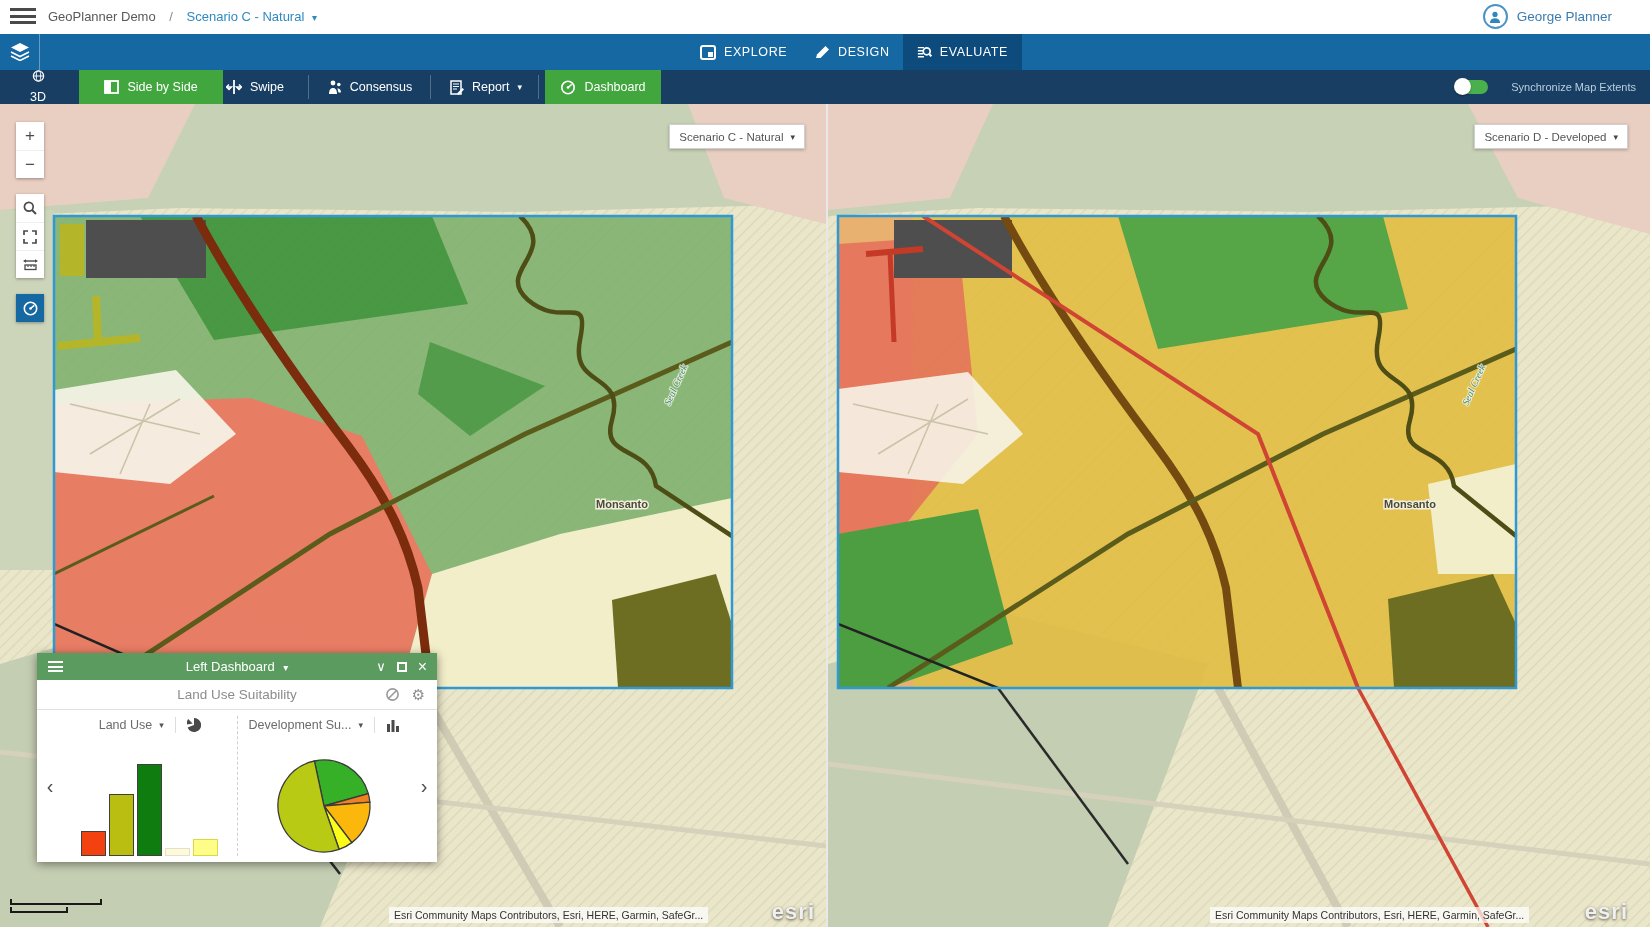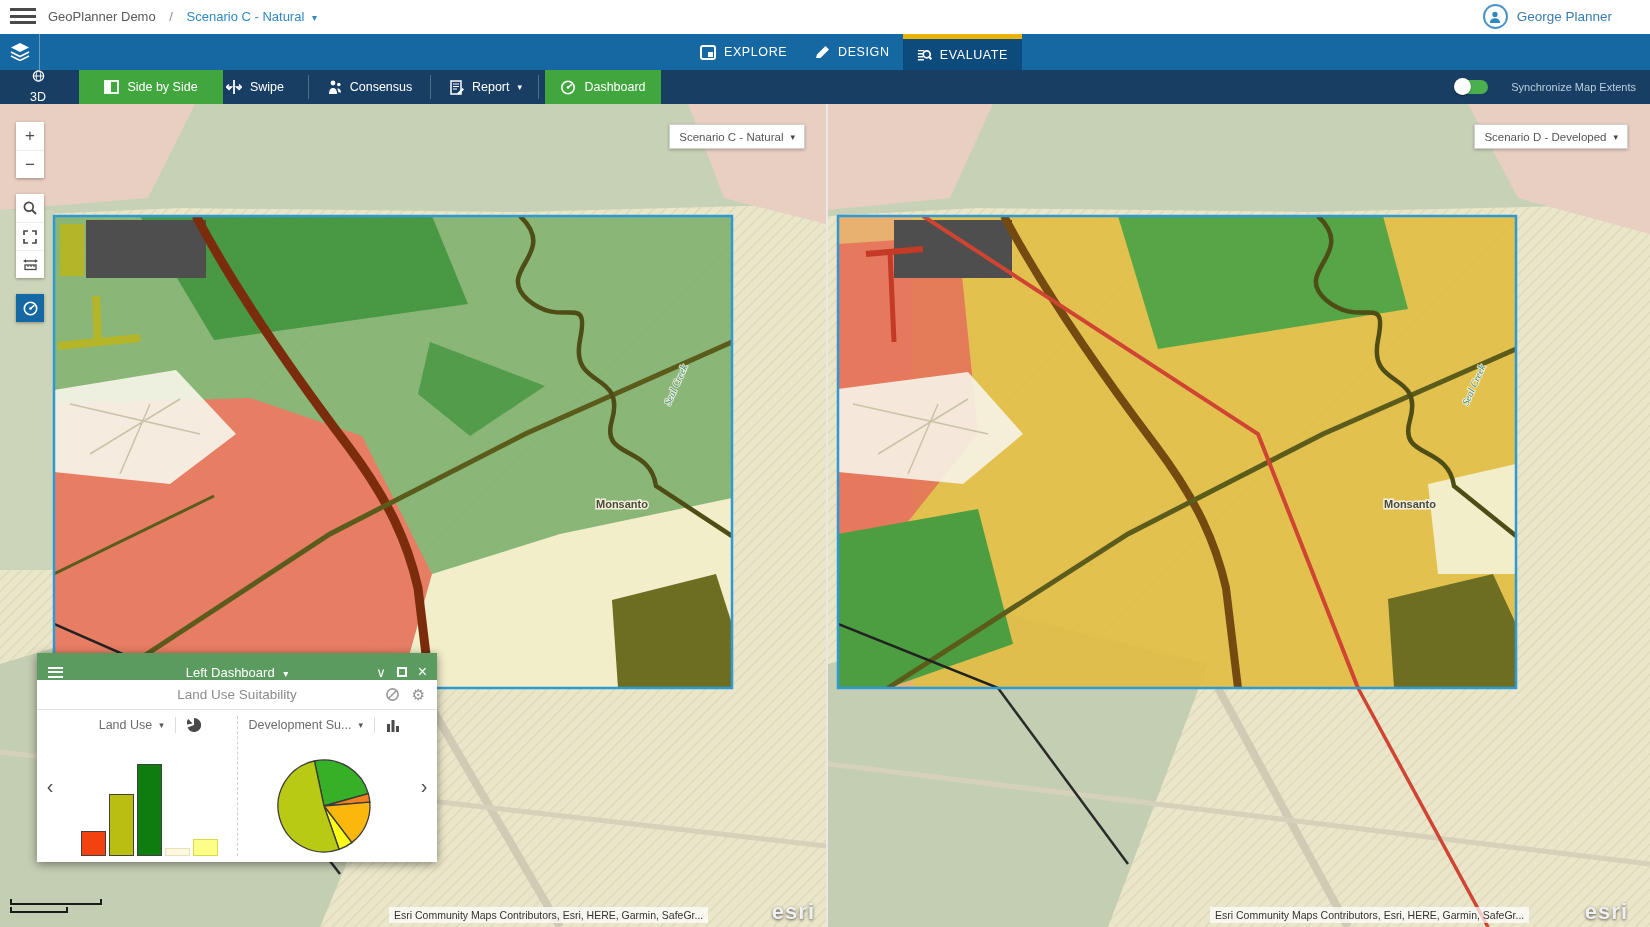--- a/index.html
+++ b/index.html
@@ -21,21 +21,21 @@
 
   
   #navbar { position:absolute; top:34px; left:0; width:1650px; height:36px; background:#1568a2; z-index:28; }
   #layersbtn { position:absolute; left:0; top:0; width:40px; height:36px; display:flex;
     align-items:center; justify-content:center; border-right:1px solid rgba(255,255,255,.35); cursor:pointer; }
   .navtab { position:absolute; top:0; height:36px; display:flex; align-items:center; gap:8px;
     color:#fff; font-size:12.5px; letter-spacing:.6px; cursor:pointer; padding:0 14px; }
   #tab-explore { left:686px; }
   #tab-design  { left:800px; }
   #tab-evaluate { left:903px; width:119px; height:39px; top:-3px; background:#0d4b7d;
-    border-top:8px solid #eab308; justify-content:center; }
+    border-top:3px solid #eab308; justify-content:center; }
 
   
   #toolbar { position:absolute; top:70px; left:0; width:1650px; height:34px; background:#183f63; z-index:27; }
   .tbtn { position:absolute; top:0; height:34px; display:flex; align-items:center; gap:8px;
     color:#fff; font-size:12.5px; cursor:pointer; justify-content:center; }
   .tbtn.green { background:#41a63e; }
   #btn-3d { left:10px; width:56px;flex-direction:column; }
   #btn-sbs { left:79px; width:144px; }
   #btn-swipe { left:207px; width:96px; }
   #btn-consensus { left:318px; width:104px; }
@@ -85,21 +85,21 @@
   #attrib-left { left:389px; }
   #attrib-right { left:382px; }
   .esrilogo { position:absolute; bottom:2px; font-size:22px; font-weight:bold; color:#f0f0f0;
     text-shadow:0 1px 3px rgba(0,0,0,.65); letter-spacing:1px; }
   #esri-left { right:11px; }
   #esri-right { right:22px; }
 
   
   .dash { position:absolute; width:400px; background:#fff; box-shadow:0 2px 9px rgba(0,0,0,.45); z-index:20; }
   #dash-left { left:37px; top:549px; }
-  .dash-header { height:27px; background:#5c9b60; position:relative; display:flex; align-items:flex-end; }
+  .dash-header { height:27px; background:#5c9b60; position:relative; display:flex; align-items:center; }
   .dash-burger { margin-left:11px; width:15px; cursor:pointer; z-index:2; }
   .dash-burger span { display:block; height:2px; background:#fff; margin:2.5px 0; }
   .dash-title { position:absolute; left:0; right:0; text-align:center; color:#fff; font-size:13px; cursor:pointer; }
   .dash-title .caret { font-size:10px; margin-left:5px; }
   .dash-controls { margin-left:auto; margin-right:10px; display:flex; align-items:center; gap:11px; z-index:2; }
   .dash-controls .ic { color:#fff; font-size:13px; line-height:1; cursor:pointer; }
   .ic-max { width:10px; height:10px; border:2px solid #fff; cursor:pointer; }
   .widgetbar { height:30px; border-bottom:1px solid #e2e2e2; position:relative;
     display:flex; align-items:center; }
   .widget-title { position:absolute; left:0; right:0; text-align:center; color:#8c8c8c; font-size:13.5px; }

